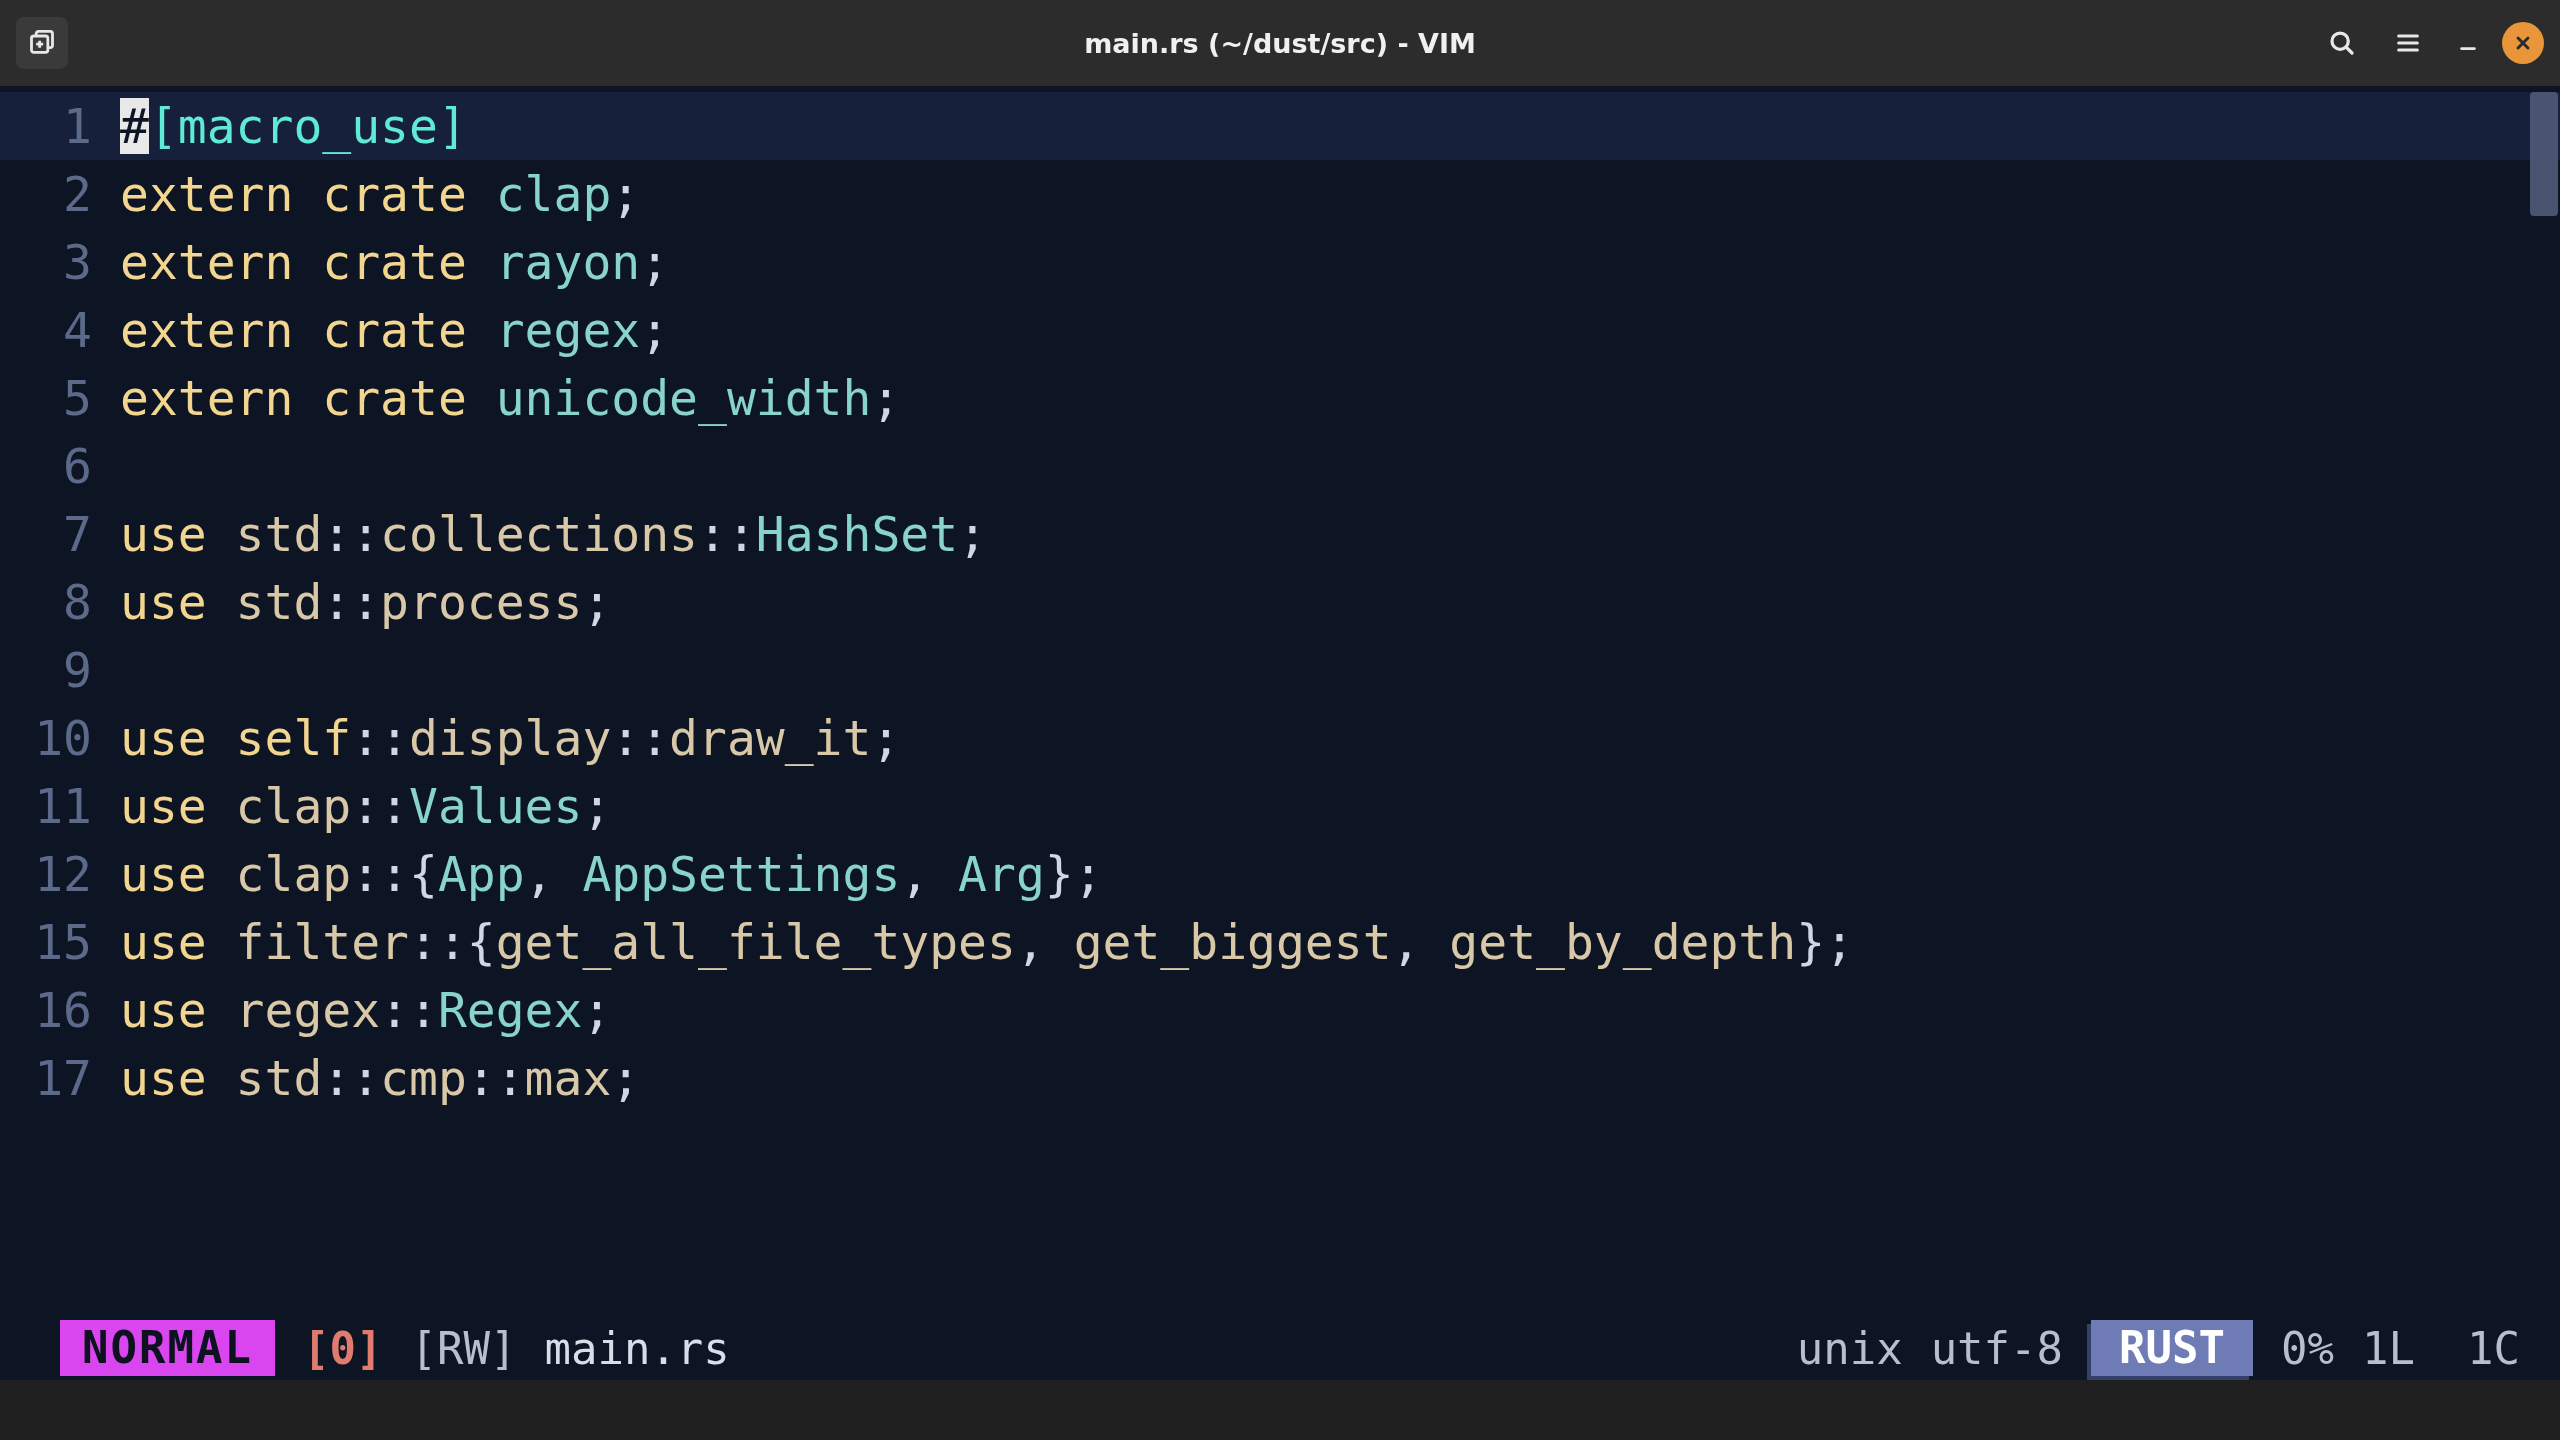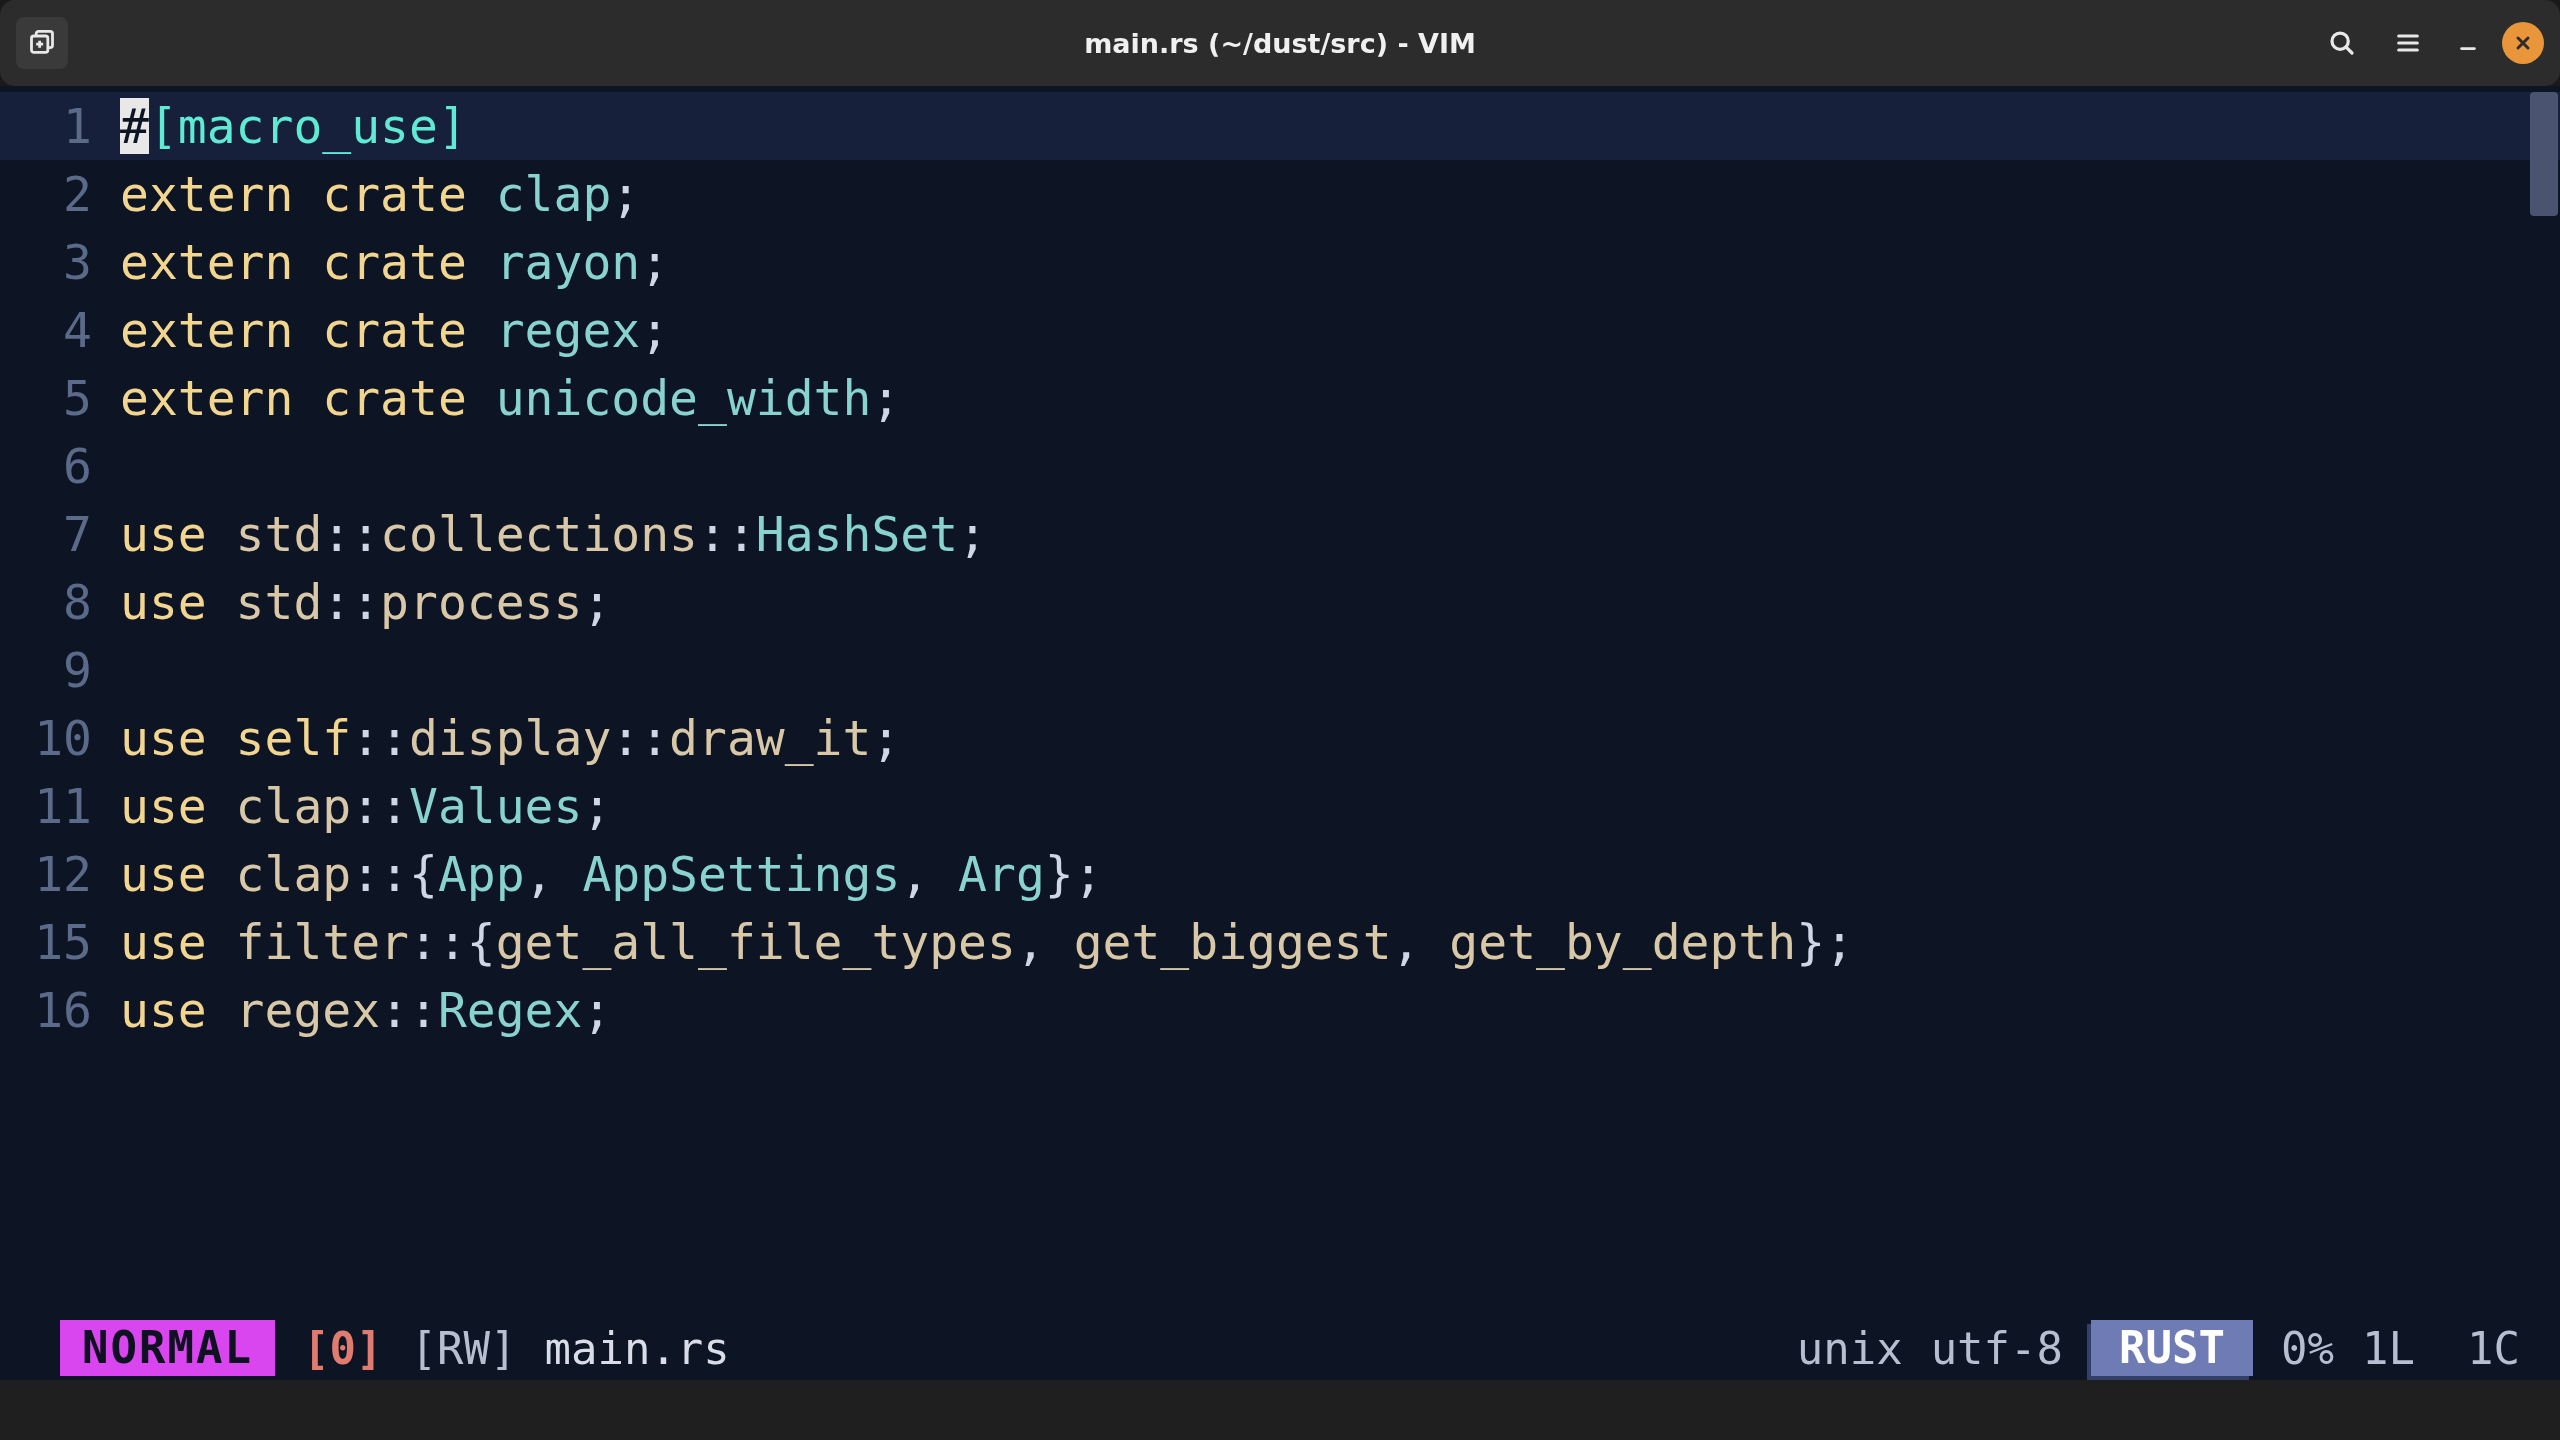--- a/index.html
+++ b/index.html
@@ -16,21 +16,20 @@
 
   
   .titlebar {
     height: 86px;
     background: #2c2c2c;
     display: flex;
     align-items: center;
     padding: 0 16px;
     gap: 12px;
     position: relative;
-    border-radius: 15px;
   }
   .titlebar .left-controls, .titlebar .right-controls {
     display: flex;
     align-items: center;
     gap: 14px;
   }
   .ctrl-btn {
     width: 52px;
     height: 52px;
     display: flex;
@@ -194,20 +193,21 @@
     <div class="line"><span class="gutter">5</span><span class="code"><span class="kw">extern</span><span> </span><span class="kw">crate</span><span> </span><span class="ident">unicode_width</span><span class="punct">;</span></span></div>
     <div class="line"><span class="gutter">6</span><span class="code"></span></div>
     <div class="line"><span class="gutter">7</span><span class="code"><span class="kw">use</span><span> </span><span class="path">std</span><span class="punct">::</span><span class="path">collections</span><span class="punct">::</span><span class="type">HashSet</span><span class="punct">;</span></span></div>
     <div class="line"><span class="gutter">8</span><span class="code"><span class="kw">use</span><span> </span><span class="path">std</span><span class="punct">::</span><span class="path">process</span><span class="punct">;</span></span></div>
     <div class="line"><span class="gutter">9</span><span class="code"></span></div>
     <div class="line"><span class="gutter">10</span><span class="code"><span class="kw">use</span><span> </span><span class="kw">self</span><span class="punct">::</span><span class="path">display</span><span class="punct">::</span><span class="path">draw_it</span><span class="punct">;</span></span></div>
     <div class="line"><span class="gutter">11</span><span class="code"><span class="kw">use</span><span> </span><span class="path">clap</span><span class="punct">::</span><span class="type">Values</span><span class="punct">;</span></span></div>
     <div class="line"><span class="gutter">12</span><span class="code"><span class="kw">use</span><span> </span><span class="path">clap</span><span class="punct">::</span><span class="punct">{</span><span class="type">App</span><span class="punct">, </span><span class="type">AppSettings</span><span class="punct">, </span><span class="type">Arg</span><span class="punct">}</span><span class="punct">;</span></span></div>
     <div class="line"><span class="gutter">15</span><span class="code"><span class="kw">use</span><span> </span><span class="path">filter</span><span class="punct">::</span><span class="punct">{</span><span class="path">get_all_file_types</span><span class="punct">, </span><span class="path">get_biggest</span><span class="punct">, </span><span class="path">get_by_depth</span><span class="punct">}</span><span class="punct">;</span></span></div>
     <div class="line"><span class="gutter">16</span><span class="code"><span class="kw">use</span><span> </span><span class="path">regex</span><span class="punct">::</span><span class="type">Regex</span><span class="punct">;</span></span></div>
+    <div class="line"><span class="gutter">17</span><span class="code"><span class="kw">use</span><span> </span><span class="path">std</span><span class="punct">::</span><span class="path">cmp</span><span class="punct">::</span><span class="path">max</span><span class="punct">;</span></span></div>
   </div>
 
 <div class="statusbar">
   <span class="status-pill">NORMAL</span>
   <span class="status-red">[0]</span>
   <span class="status-grey">[RW]</span>
   <span class="status-white">main.rs</span>
   <div class="spacer"></div>
   <span class="status-grey">unix</span>
   <span class="status-grey">utf-8</span>

